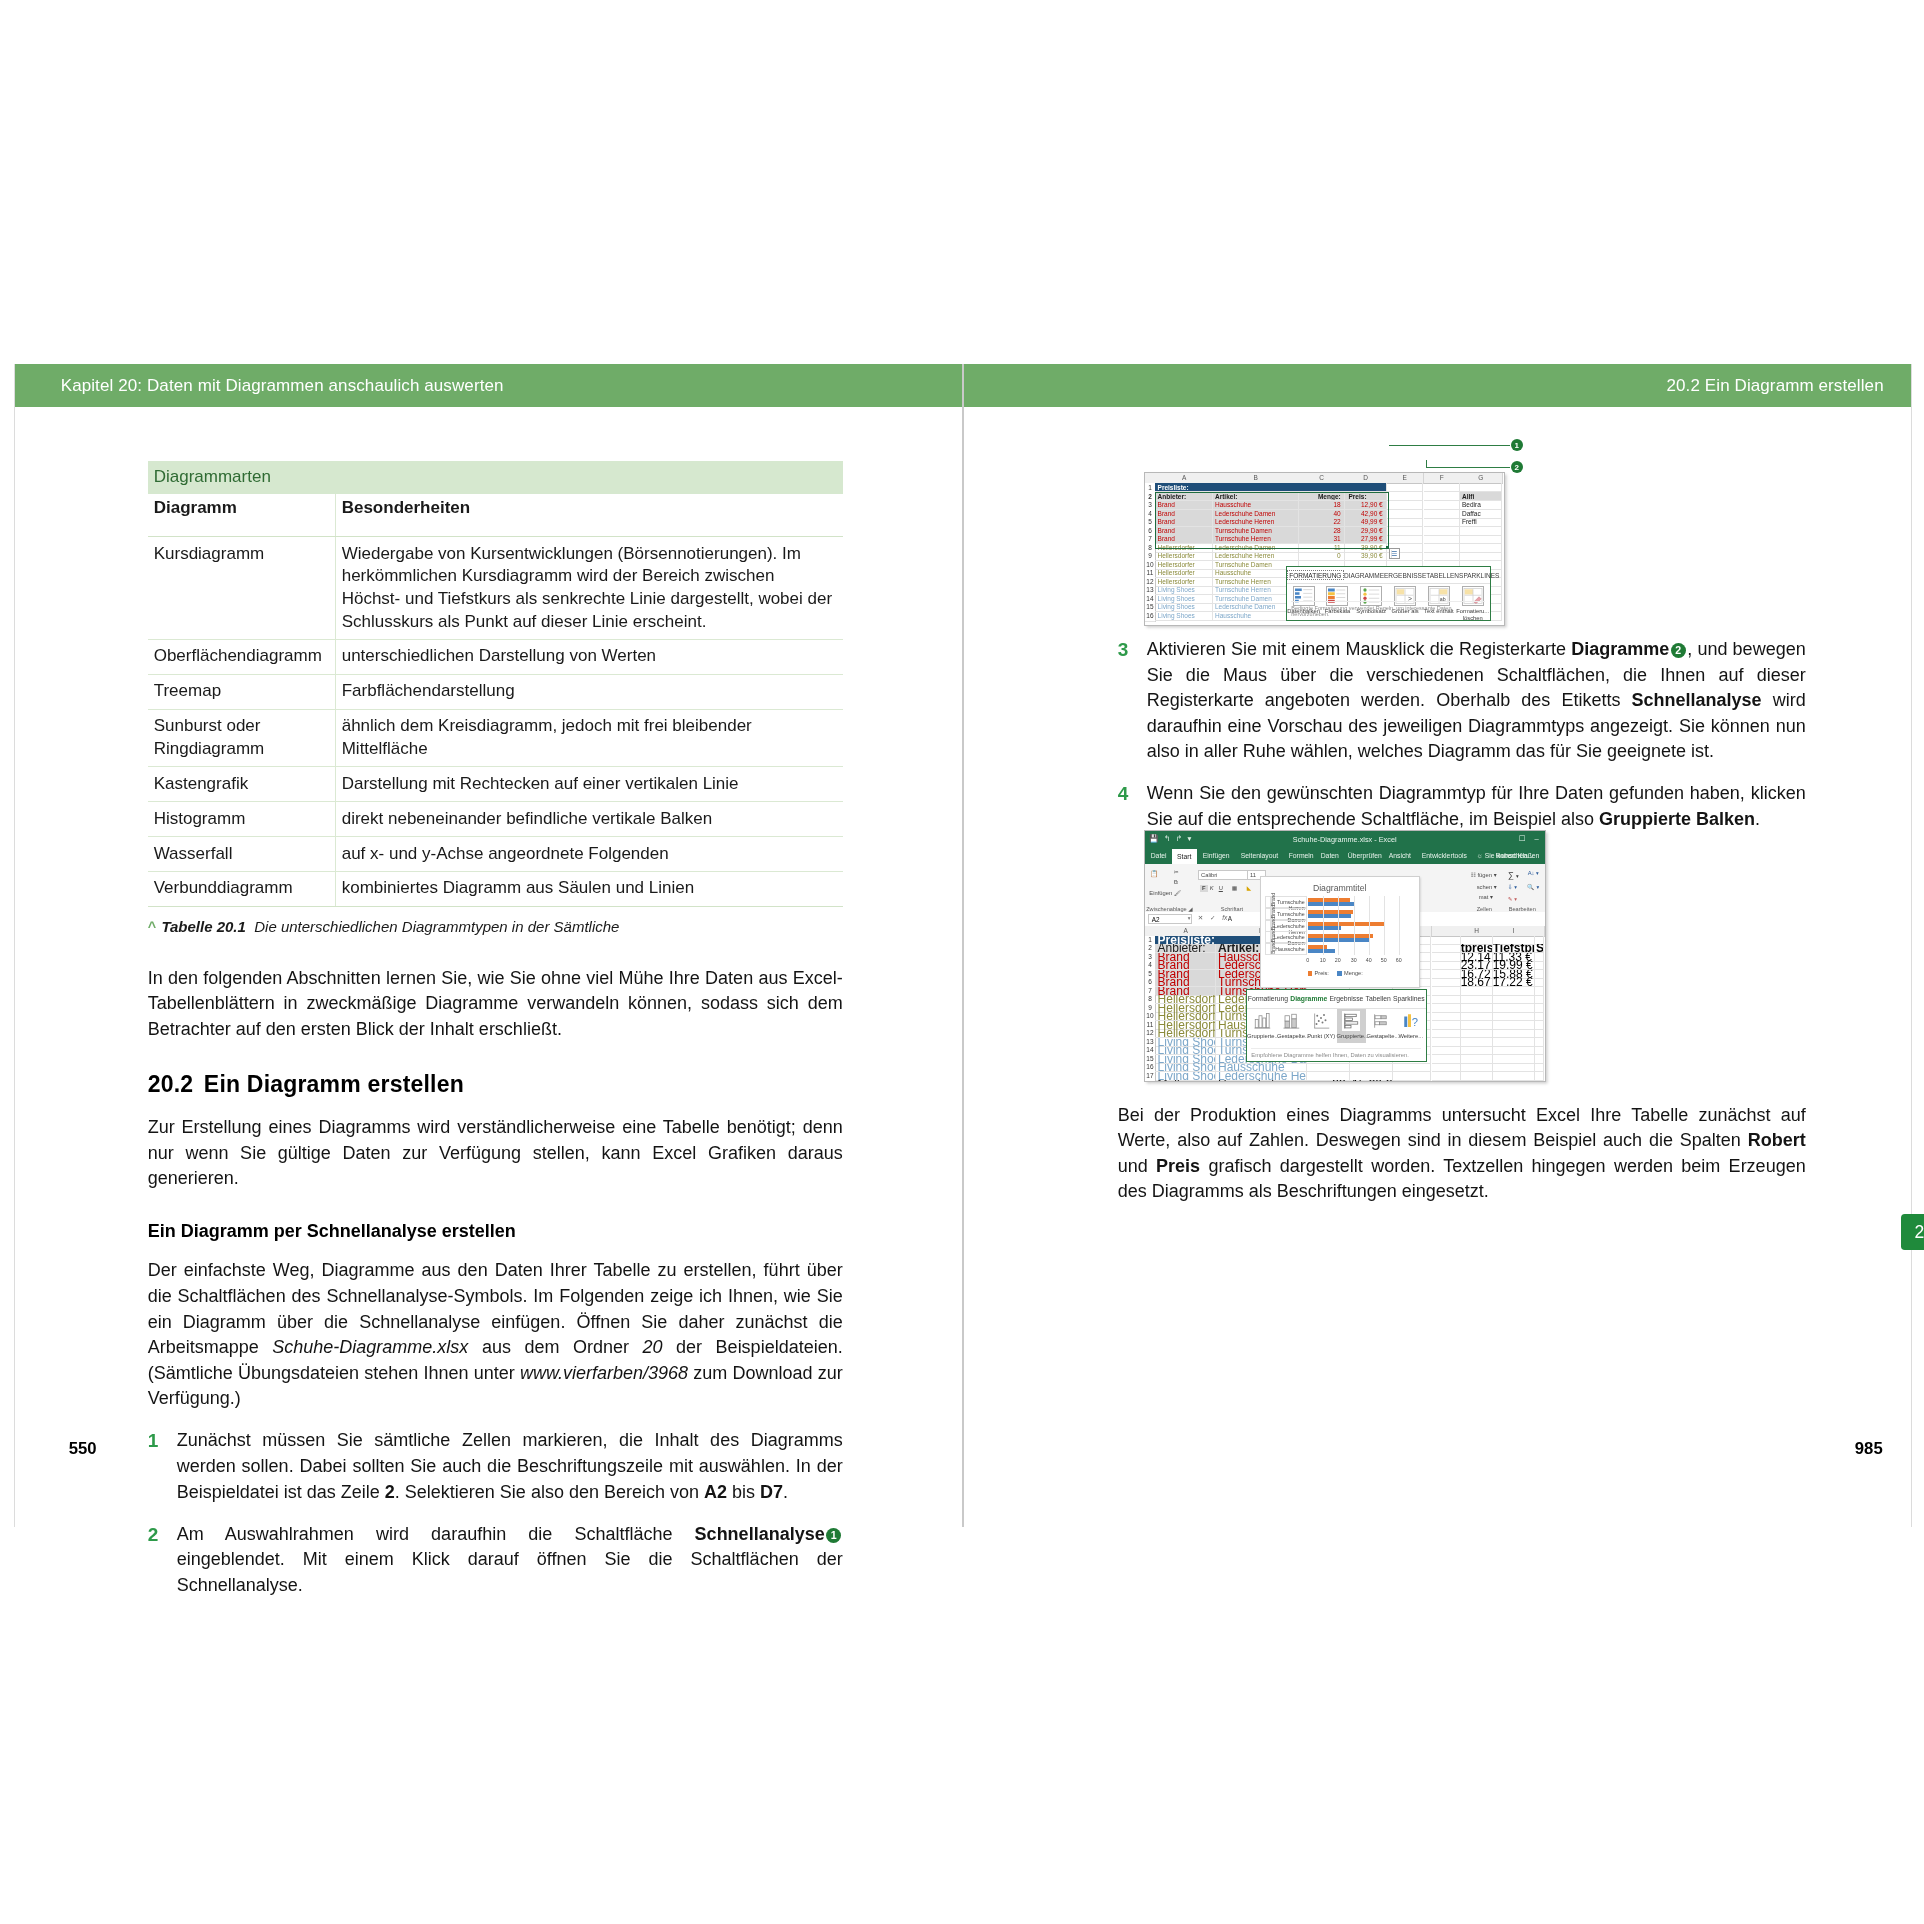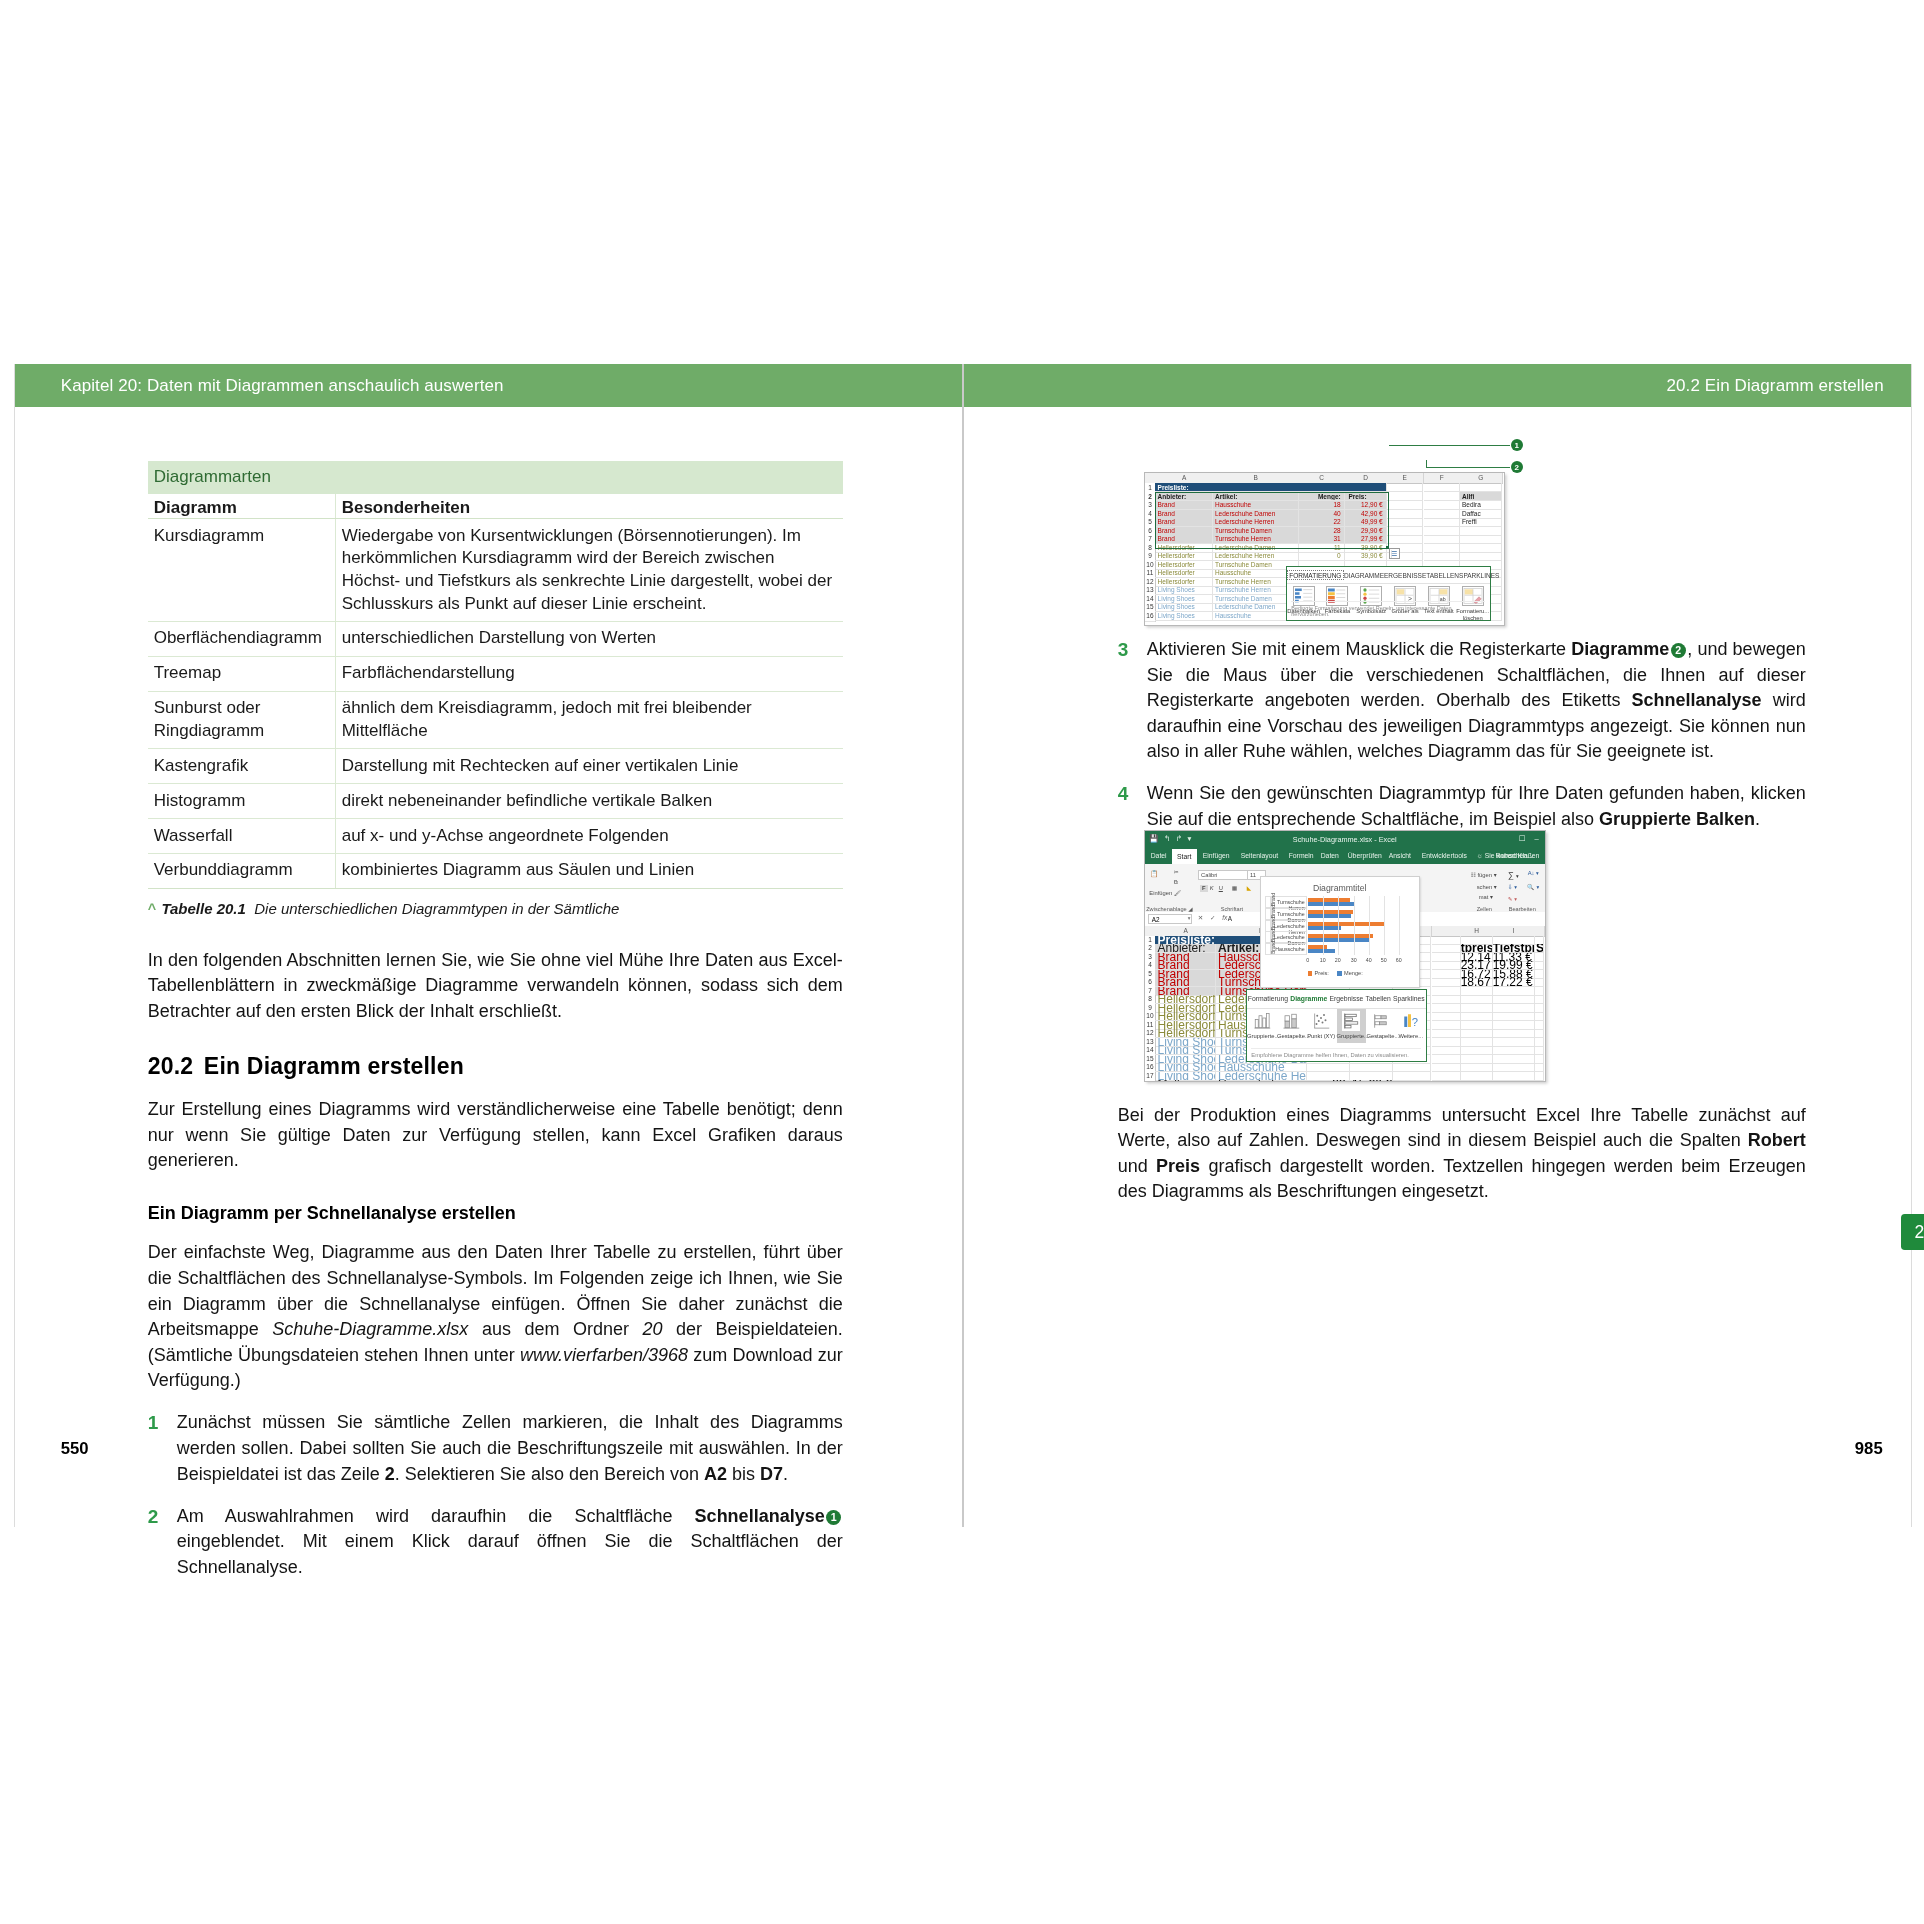--- a/index.html
+++ b/index.html
@@ -19,21 +19,21 @@
   .runhead.left .rh-txt{left:46px;}
   .runhead.right .rh-txt{right:27px;}
 
   .body-left{position:absolute;left:133px;top:89px;width:695px;}
   .body-right{position:absolute;left:154px;top:89px;width:688px;}
 
   
   table.dtab{border-collapse:collapse;width:695px;font-size:17px;color:#1a1a1a;margin-top:8px;}
   table.dtab td,table.dtab th{vertical-align:top;padding:5.3px 6px 6px 6px;text-align:left;}
   tr.cap td{background:#d6e8cf;color:#2f6b33;font-weight:normal;font-size:17px;padding:6px 6px 6.8px 6px;border:0;}
-  tr.hdr td{font-weight:bold;border-bottom:1.5px solid #d2e3c8;padding-top:4.6px;padding-bottom:0;}
+  tr.hdr td{font-weight:bold;border-bottom:1.5px solid #d2e3c8;padding-top:4.6px;padding-bottom:18px;}
   tr.row td{border-bottom:1.1px solid #dbe9d3;line-height:1.33;}
   tr.row td.c1{width:175px;border-right:1.1px solid #dbe9d3;}
   tr.hdr td.c1{width:175px;border-right:1.1px solid #dbe9d3;}
   tr.cap td.c1{border-right:0;}
   tr.last td{border-bottom:1.5px solid #d2e3c8;}
 
   .tabcap{margin-top:10px;font-size:15px;color:#1a1a1a;font-style:italic;line-height:1.3;}
   .tabcap .caret{color:#6fac68;font-style:normal;font-weight:bold;margin-right:5.3px;font-size:14.4px;}
   .tabcap b{font-style:italic;font-weight:bold;}
 
@@ -49,21 +49,21 @@
   .step{display:flex;margin-top:16.7px;}
   .step .n{color:#2e9a4a;font-weight:bold;font-size:19px;width:29px;flex:0 0 29px;line-height:1.42;}
   .step .t{font-size:18px;line-height:1.42;color:#141414;text-align:justify;}
   .badge{display:inline-block;width:15px;height:15px;border-radius:50%;background:#1f7a35;color:#fff;
          font-size:10.6px;line-height:15px;text-align:center;vertical-align:0.8px;font-weight:bold;margin:0 1.5px;}
 
   i{font-style:italic;}
   b{font-weight:bold;}
 
   
-  .folio{position:absolute;bottom:0px;font-size:16.7px;color:#000;font-weight:bold;}
+  .folio{position:absolute;bottom:0px;font-size:16.7px;color:#000;font-weight:bold;margin-left:8px;}
   .folio.l{left:46px;top:1075px;}
   .folio.r{right:28px;top:1075px;}
   .chaptab{position:absolute;left:937px;top:850px;width:47px;height:36px;background:#1f8a3b;border-radius:3.8px;
            color:#fff;font-size:17.5px;display:flex;align-items:center;justify-content:center;}
 
   
   .shot{position:absolute;background:#fff;border:0.8px solid #b8b8b8;box-shadow:1.5px 1.5px 3px rgba(0,0,0,.20);overflow:hidden;}
   #shot1{left:180px;top:108px;width:359px;height:152px;}
   .xs-grid{position:absolute;left:0;top:0;width:100%;height:100%;font-size:6.5px;color:#1b1b1b;}
   .xcolhdr{position:absolute;top:0;height:10px;background:#f0f0f0;border-bottom:0.8px solid #c6c6c6;

